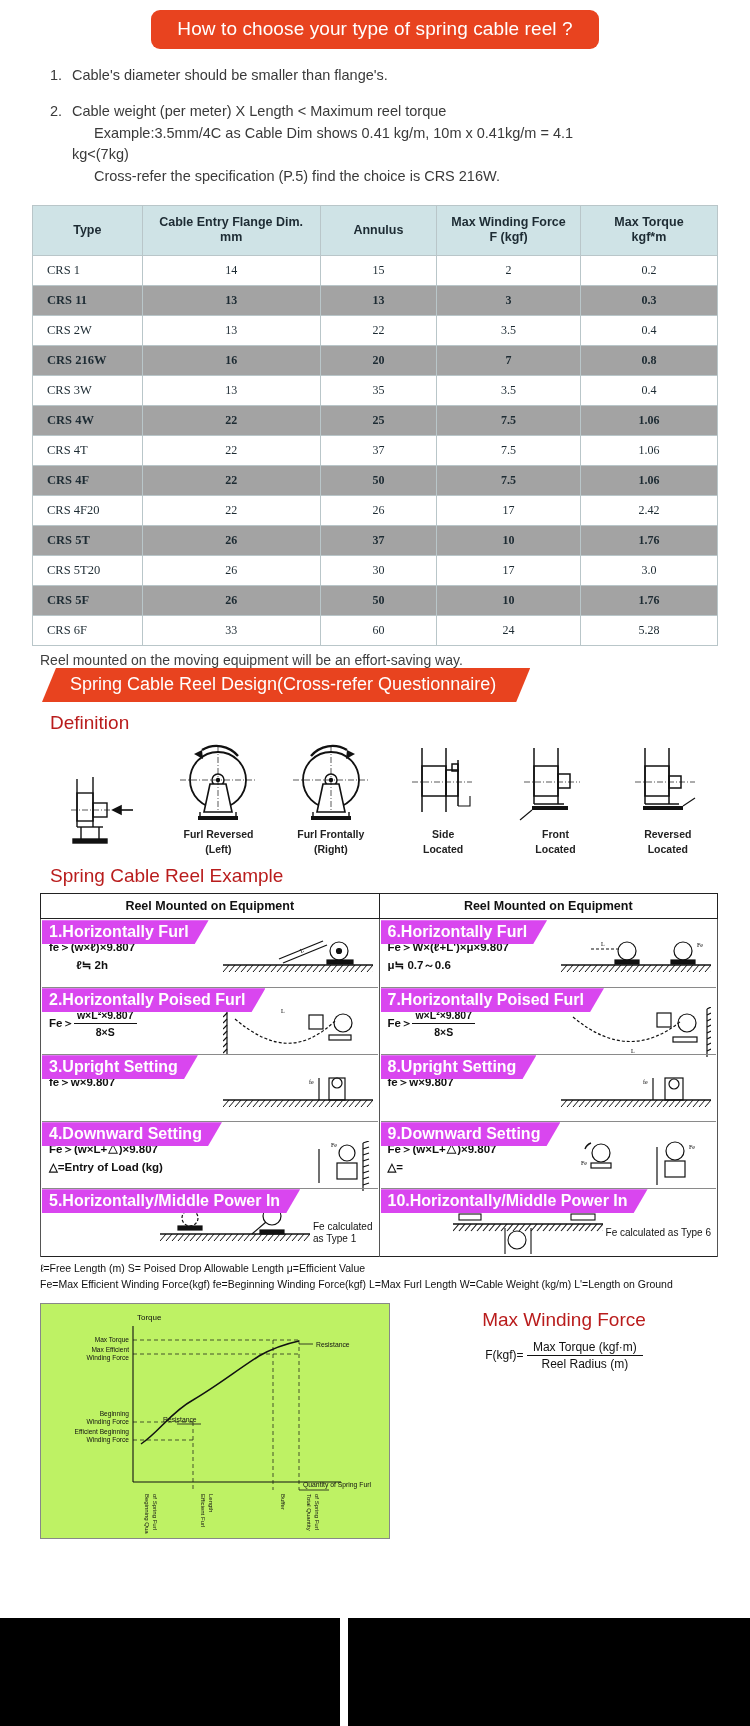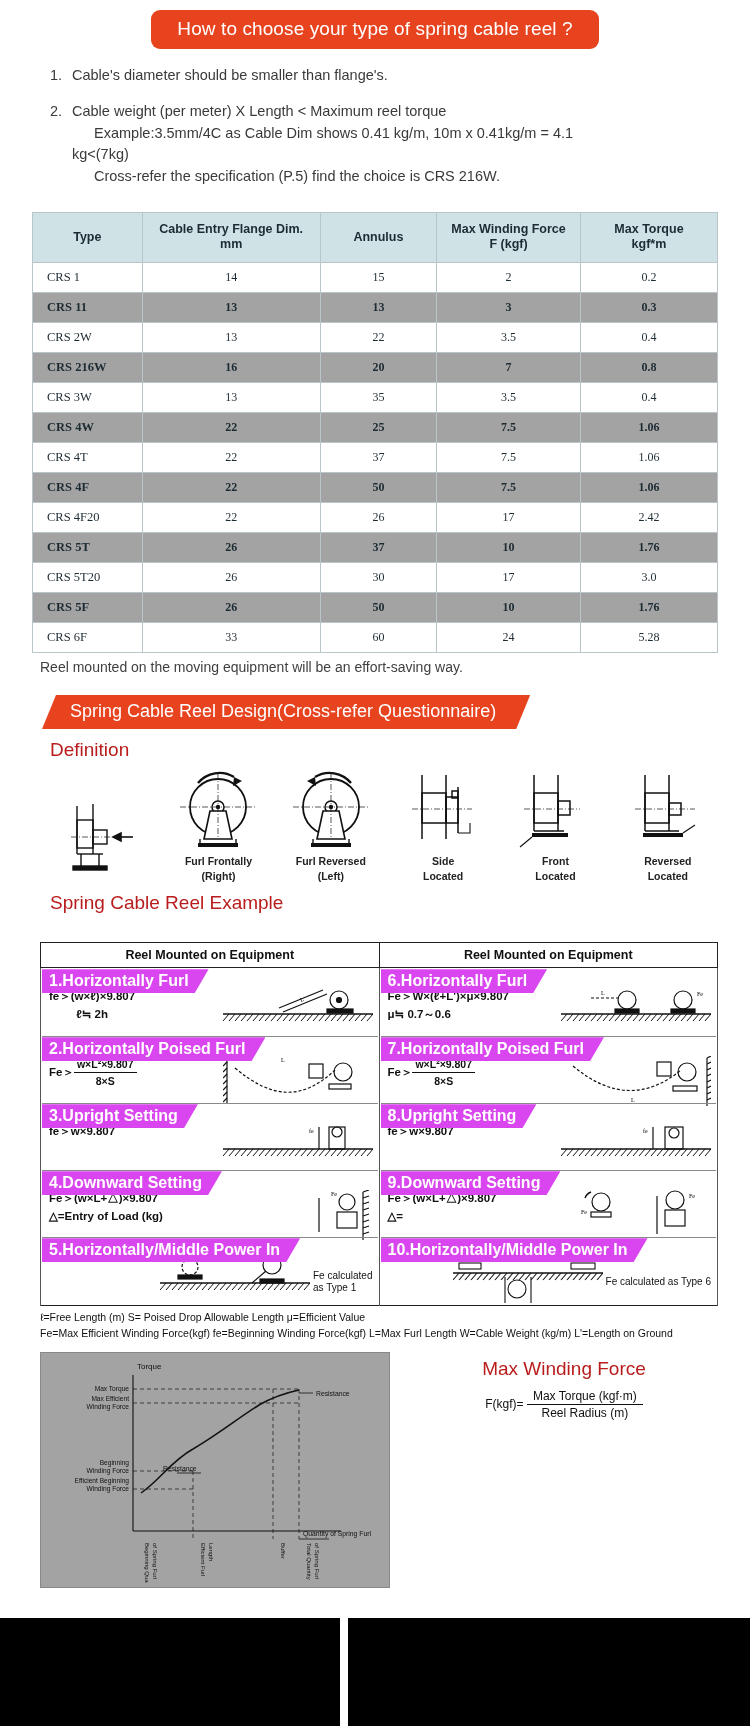--- a/index.html
+++ b/index.html
@@ -27,21 +27,21 @@
 
   
   .intro { margin:16px 0 0 0; padding:0 40px 0 72px; font-size:14.5px; color:#3a3a3a; line-height:1.5; }
   .intro .li { margin-bottom:14px; position:relative; }
   .intro .li .num { position:absolute; left:-22px; }
   .intro .sub { padding-left:22px; }
   .intro .sub2 { padding-left:0px; }
   .intro .sub3 { padding-left:22px; }
 
   
-  .spec-wrap { padding:0 32px; margin-top:24px; }
+  .spec-wrap { padding:0 32px; margin-top:17px; }
   table.spec { width:100%; border-collapse:collapse; font-family:"Liberation Serif", serif; }
   table.spec th, table.spec td {
     border:1px solid #b9c6c9;
     text-align:center;
     font-size:12px;
     color:#1d2b33;
   }
   table.spec thead th {
     background:#cfe3e6;
     font-family:"Liberation Sans", sans-serif;
@@ -52,42 +52,42 @@
   }
   table.spec tbody td { padding:7px 2px; height:30px; }
   table.spec tbody tr.alt td { background:#a3a3a3;font-weight:bold; }
   table.spec tbody td.type { text-align:left; padding-left:14px; font-size:12.5px; }
   col.c1 { width:16%; } col.c2 { width:26%; } col.c3 { width:17%; }
   col.c4 { width:21%; } col.c5 { width:20%; }
 
   .note-line { padding:6px 32px 0 40px; font-size:14px; color:#3f3f3f; }
 
   
-  .ribbon-wrap { margin-top:20px; padding:0 28px 0 42px; }
+  .ribbon-wrap { padding:0 28px 0 42px; }
   .ribbon {
     background:#e8431f; color:#fff; font-size:18px;
     padding:6px 18px 7px 28px; display:inline-block;
     position:relative;
     clip-path: polygon(14px 0, 100% 0, calc(100% - 14px) 100%, 0 100%);
     padding-right:34px;
   }
 
   
   .sec-head { color:#b91c1c; font-size:19px; padding:10px 0 2px 50px; }
   .sec-head.right { padding-left:0; text-align:center; }
 
   
   .defs { display:flex; padding:4px 28px 0 52px; gap:4px; align-items:flex-end; }
   .def-item { flex:1; text-align:center; }
   .def-item svg { display:block; margin:0 auto; }
   .def-cap { font-size:10.5px; color:#222; line-height:1.2; margin-top:2px; font-weight:600; }
 
   
   .ex-wrap { padding:4px 32px 0 40px; }
-  table.ex { width:100%; border-collapse:collapse; table-layout:fixed; border:1px solid #222;margin-top:22px; }
+  table.ex { width:100%; border-collapse:collapse; table-layout:fixed; border:1px solid #222; }
   table.ex td.col { width:50%; vertical-align:top; border-left:1px solid #555; border-right:1px solid #555;}
   table.ex th.exhead {
     font-size:12.5px; font-weight:bold; text-align:center; padding:5px 0;
     border:1px solid #222; background:#fff; color:#111;
   }
   .ex-row { border-top:1px solid #8a8a8a; position:relative; height:67px; }
   .ex-row:first-child { border-top:none; }
   .tagbar { position:relative; height:16px; }
   .tag {
     display:inline-block; background:#d946ef; color:#fff; font-size:16px; font-weight:bold;
@@ -107,21 +107,21 @@
 
   
   .bottom { display:flex; padding:6px 20px 0 40px; gap:8px; }
   .bl { flex:0 0 350px; }
   .br { flex:1; }
   .formula-box { text-align:center; font-size:12px; margin-top:6px; color:#111; }
   .fr { display:inline-block; vertical-align:middle; text-align:center; }
   .fr .top { border-bottom:1.3px solid #111; padding:1px 6px; display:block; }
   .fr .bot { padding:1px 6px; display:block; }
 
-  .chart-box { border:1px solid #888; background:#a3a3a3; margin-top:4px; }
+  .chart-box { border:1px solid #888; background:#bef264; margin-top:4px; }
 
   
   .ov { position:absolute; background:#000; }
 </style>
 </head>
 <body>
 
 <div class="title-pill-wrap">
   <div class="title-pill">How to choose your type of spring cable reel ?</div>
 </div>
@@ -305,44 +305,44 @@
       <circle cx="48" cy="40" r="28" fill="none" stroke="#111" stroke-width="1.8"></circle>
       <circle cx="48" cy="40" r="6" fill="none" stroke="#111" stroke-width="1.5"></circle>
       <circle cx="48" cy="40" r="2.2" fill="#111"></circle>
       <path d="M40 44 L34 72 L62 72 L56 44 Z" fill="#fff" stroke="#111" stroke-width="1.6"></path>
       <path d="M30 72 L30 76 M66 72 L66 76" stroke="#111" stroke-width="1.4"></path>
       <rect x="28" y="76" width="40" height="4" fill="#111"></rect>
       <g stroke="#111" stroke-width=".7" stroke-dasharray="6 2 1 2">
         <path d="M10 40 L86 40"></path>
           <path d="M48 6 L48 70"></path>
       </g>
-      <path d="M28 16 A28 28 0 0 1 64 10" fill="none" stroke="#111" stroke-width="2.4"></path>
-      <path d="M64 10 l-1 9 l9 -5 z" fill="#111"></path>
+      <path d="M68 16 A28 28 0 0 0 32 10" fill="none" stroke="#111" stroke-width="2.4"></path>
+      <path d="M32 10 l1 9 l-9 -5 z" fill="#111"></path>
     </svg>
-    <div class="def-cap">Furl Frontally</div>
-    <div class="def-cap">(Right)</div>
+    <div class="def-cap">Furl Reversed</div>
+    <div class="def-cap">(Left)</div>
   </div>
 
   <div class="def-item">
     <svg width="96" height="86" viewBox="0 0 96 86">
       <circle cx="48" cy="40" r="28" fill="none" stroke="#111" stroke-width="1.8"></circle>
       <circle cx="48" cy="40" r="6" fill="none" stroke="#111" stroke-width="1.5"></circle>
       <circle cx="48" cy="40" r="2.2" fill="#111"></circle>
       <path d="M40 44 L34 72 L62 72 L56 44 Z" fill="#fff" stroke="#111" stroke-width="1.6"></path>
       <path d="M30 72 L30 76 M66 72 L66 76" stroke="#111" stroke-width="1.4"></path>
       <rect x="28" y="76" width="40" height="4" fill="#111"></rect>
       <g stroke="#111" stroke-width=".7" stroke-dasharray="6 2 1 2">
         <path d="M10 40 L86 40"></path>
           <path d="M48 6 L48 70"></path>
       </g>
-      <path d="M68 16 A28 28 0 0 0 32 10" fill="none" stroke="#111" stroke-width="2.4"></path>
-      <path d="M32 10 l1 9 l-9 -5 z" fill="#111"></path>
+      <path d="M28 16 A28 28 0 0 1 64 10" fill="none" stroke="#111" stroke-width="2.4"></path>
+      <path d="M64 10 l-1 9 l9 -5 z" fill="#111"></path>
     </svg>
-    <div class="def-cap">Furl Reversed</div>
-    <div class="def-cap">(Left)</div>
+    <div class="def-cap">Furl Frontally</div>
+    <div class="def-cap">(Right)</div>
   </div>
 
   <div class="def-item">
     <svg width="86" height="86" viewBox="0 0 86 86">
       <g fill="none" stroke="#111" stroke-width="1.5">
         <path d="M22 8 L22 72"></path>
           <path d="M46 8 L46 72"></path>
         <rect x="22" y="26" width="24" height="30"></rect>
         <rect x="46" y="30" width="12" height="26"></rect>
         <rect x="52" y="24" width="6" height="7"></rect>

